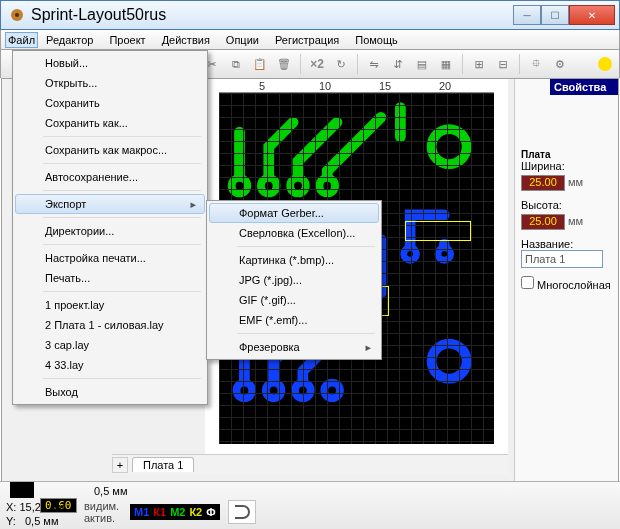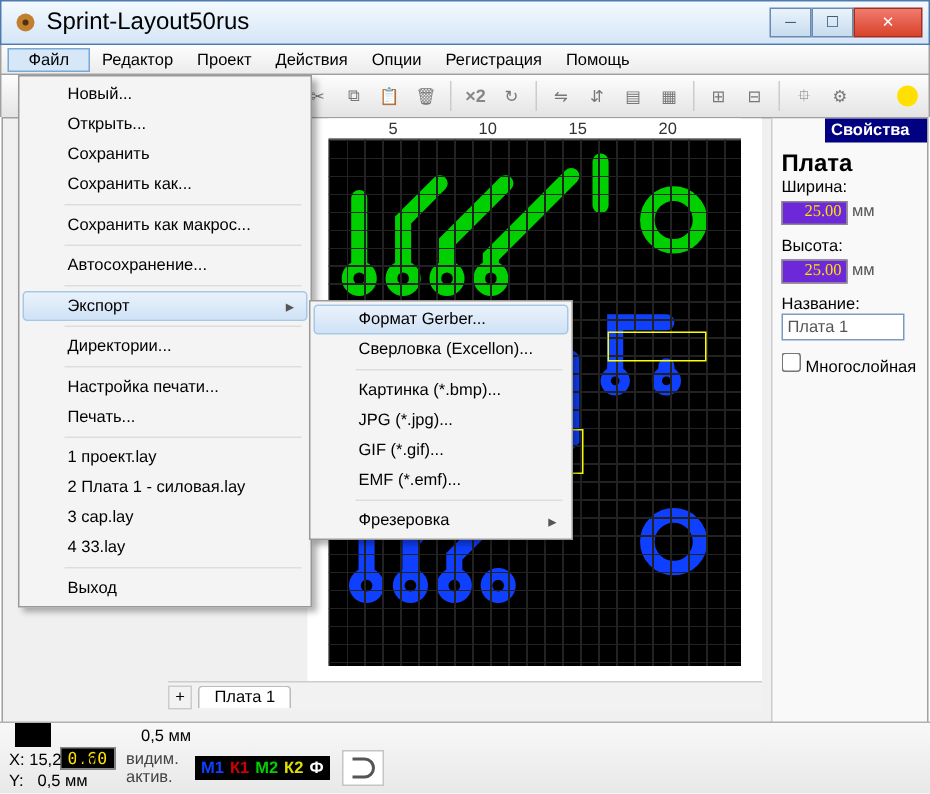--- a/index.html
+++ b/index.html
@@ -8,21 +8,21 @@
 
 .titlebar { height: 30px; background: linear-gradient(#f3f9fe, #d5e6f7); border: 1px solid #4a7ab0; display: flex; align-items: center; padding-left: 8px; }
 .titlebar .icon { width: 16px; height: 16px; margin-right: 6px; }
 .titlebar .title { font-size: 16px; color: #000; flex: 1; }
 .winbtns { display: flex; height: 20px; margin-right: 4px; }
 .winbtn { width: 28px; height: 20px; border: 1px solid #6a8ab0; background: linear-gradient(#eaf3fb,#c7dcef); display:flex;align-items:center;justify-content:center; font-size:10px; color:#415d7a;}
 .winbtn.close { width:46px; background: linear-gradient(#f07a6e,#d9432a); color:#fff; border-color:#a03020;}
 
 .menubar { height: 20px; background: linear-gradient(#fdfdfd,#ececec); border: 1px solid #a0a0a0; border-top:none; display:flex; align-items:center; padding-left:4px; }
 .menuitem { padding: 2px 8px; cursor:default;}
-.menuitem.open { background:#d6e7f7; border:1px solid #7aa7d6; padding:1px 13px;}
+.menuitem.open { background:#d6e7f7; border:1px solid #7aa7d6; padding:1px 2px;}
 
 .toolbar { height: 28px; background: linear-gradient(#fdfdfd,#e4e4e4); border-left:1px solid #a0a0a0;border-right:1px solid #a0a0a0; display:flex; align-items:center; padding-left:200px; gap:2px;}
 .tbtn { width:22px; height:22px; display:flex;align-items:center;justify-content:center; color:#777;}
 .tsep { width:1px; height:20px; background:#ccc; margin:0 3px;}
 .tool-x2 { color:#888; font-weight:bold; font-size:12px;}
 .tool-dot { position:absolute; right:8px; width:14px; height:14px; background:#ffe000; border-radius:50%;}
 
 .workspace { position:absolute; top:78px; left:1px; right:1px; bottom:30px; border:1px solid #a0a0a0; background:#f0f0f0;}
 
 
@@ -34,23 +34,23 @@
   repeating-linear-gradient(#222 0 1px, transparent 1px 12px),
   repeating-linear-gradient(90deg,#222 0 1px, transparent 1px 12px);
 }
 .seltool{position:absolute;border:1px solid #ff0;}
 
 
 .props { position:absolute; top:0; right:0; width:104px; bottom:0; background:#f9f9f9; border-left:1px solid #ccc;}
 .props-head { background:#000080; color:#fff; padding:2px 4px; font-weight:bold;margin-left:35px;}
 .props-body { padding:6px;}
 .props-body .grp { margin-bottom:8px;}
-.props-body .lbl { font-weight:bold; font-size:16px;}
+.props-body .lbl { font-weight:bold; font-size:10px;margin-top:48px;}
 .props-body .field { margin-top:3px;}
-.numbox { display:inline-block; width:44px; height:16px; background:#6d28d9; color:#ffe000; text-align:right; padding:0 3px; font-family:Liberation Serif, serif; font-size:11px; border:1px solid #888;}
+.numbox { display:inline-block; width:44px; height:16px; background:#7f1d1d; color:#ffe000; text-align:center; padding:0 3px; font-family:Liberation Sans, sans-serif; font-size:11px; border:1px solid #888;}
 .unit { margin-left:3px; color:#555;}
 .txtinp { width:90%; border:1px solid #7a9ac0; height:18px; padding:1px 3px; color:#555;}
 .chk { margin-top:6px;}
 
 
 .menu { position:absolute; background:#f4f4f4; border:1px solid #9a9a9a; box-shadow:3px 3px 4px rgba(0,0,0,.3); padding:2px;}
 .menu .mi { padding:4px 28px 4px 30px; white-space:nowrap; cursor:default; position:relative;}
 .menu .mi:hover, .menu .mi.hl { background:linear-gradient(#eaf2fb,#cfe2f6); border:1px solid #a7c7e7; padding:3px 27px 3px 29px; border-radius:3px;}
 .menu .sep { height:1px; background:#ddd; margin:3px 4px 3px 28px;}
 .menu .arrow::after { content:"▸"; position:absolute; right:8px; color:#555;}

